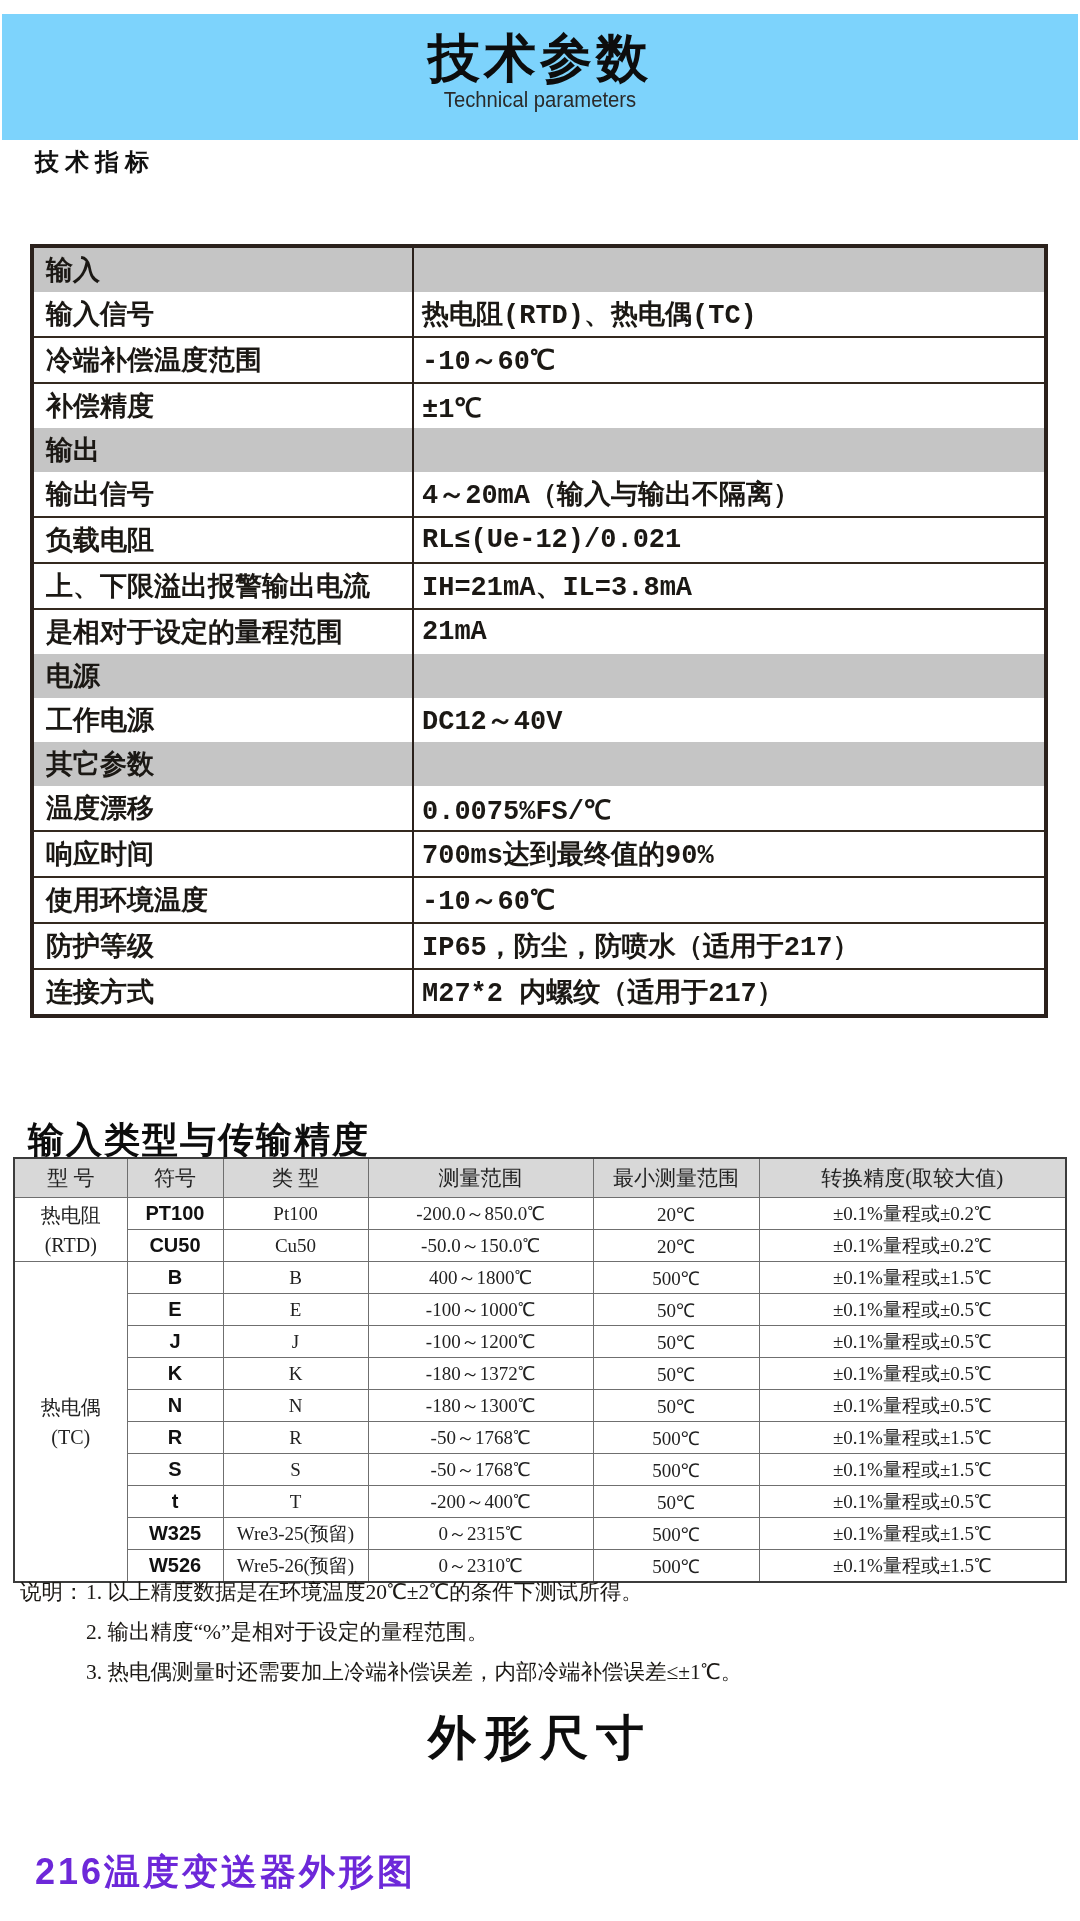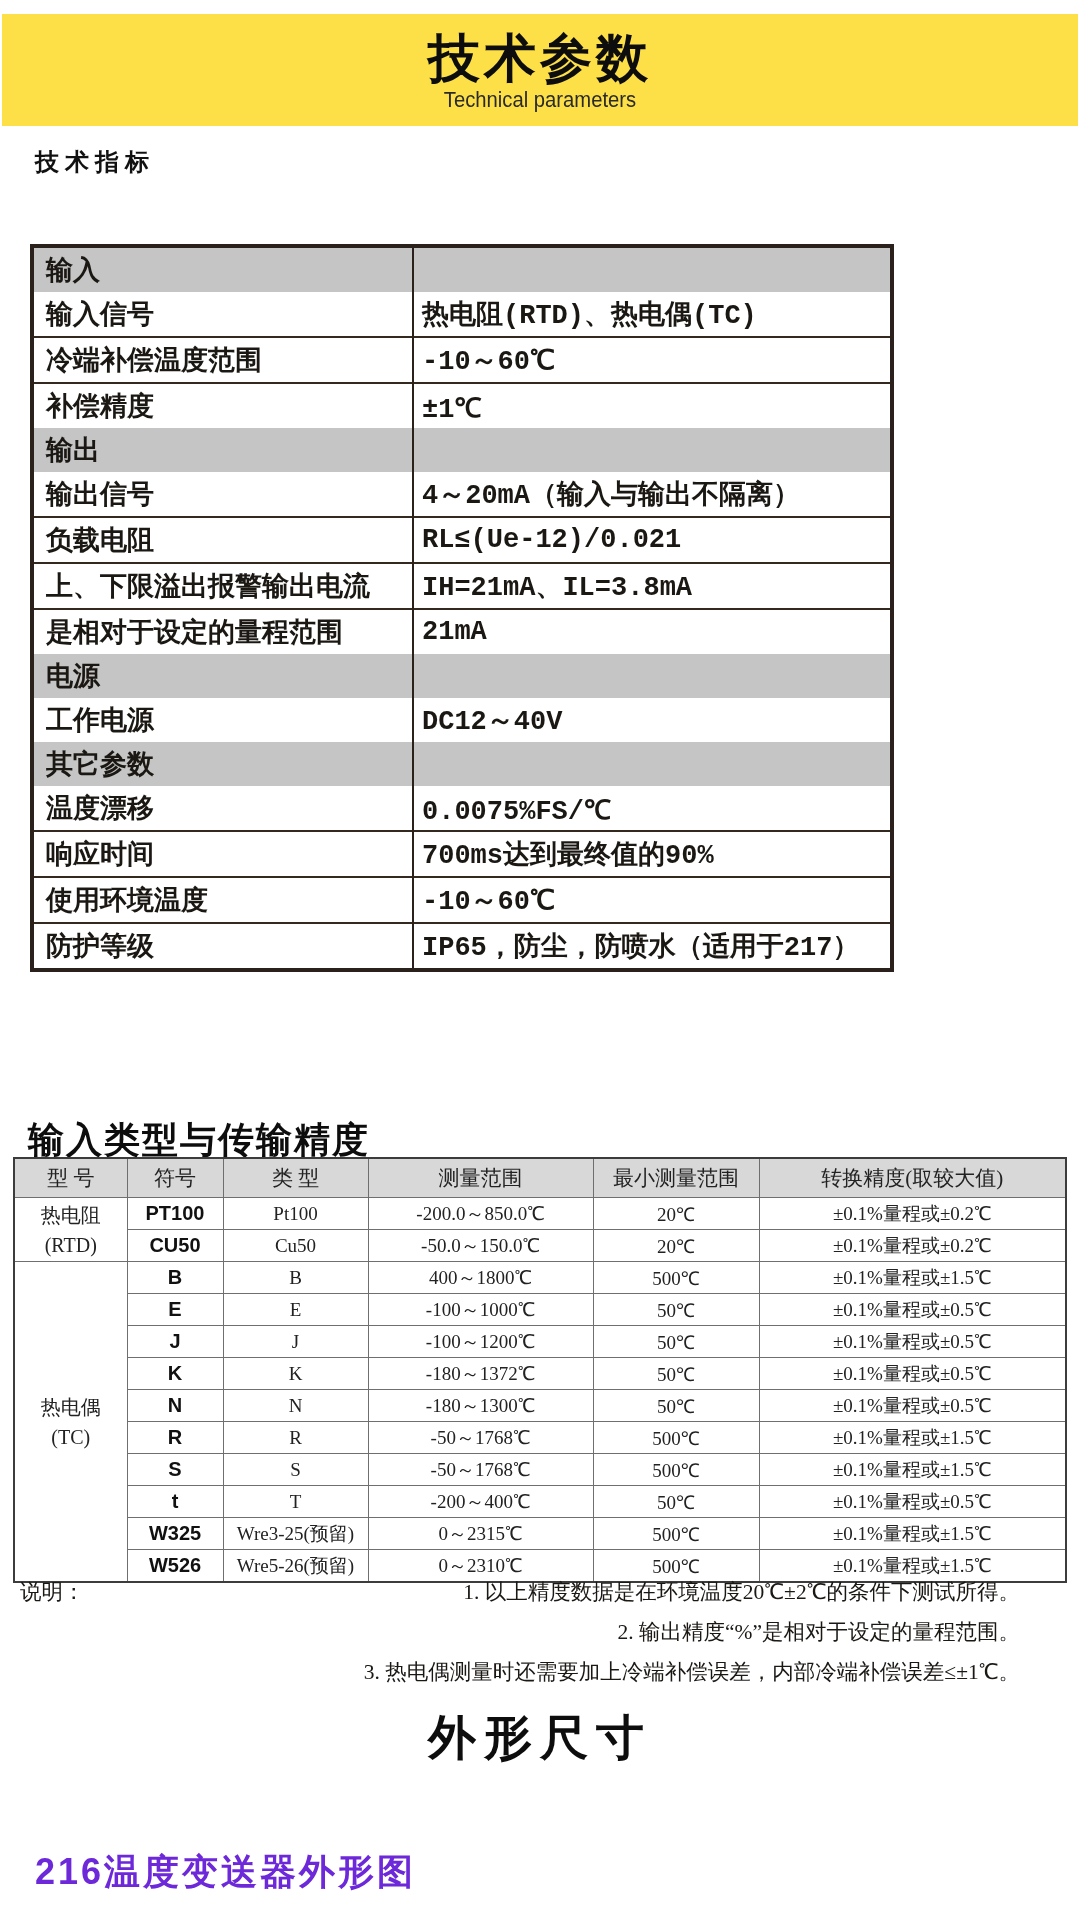--- a/index.html
+++ b/index.html
@@ -1,37 +1,37 @@
 <!DOCTYPE html>
 <html lang="zh"><head>
 <meta charset="utf-8">
 <style>
   html,body{margin:0;padding:0;background:#ffffff;}
   .page{position:relative;width:1080px;height:1921px;background:#ffffff;overflow:hidden;
         font-family:"Liberation Serif", serif;color:#1c1a18;}
 
   
-  .banner{position:absolute;top:14px;left:2px;right:2px;height:112px;background:#fde047;text-align:center;}
+  .banner{position:absolute;top:14px;left:2px;right:2px;height:126px;background:#7dd3fc;text-align:center;}
   .banner-title{margin:0;padding-top:16px;font-family:"Liberation Sans", sans-serif;
         font-size:52px;font-weight:900;letter-spacing:4px;color:#0d0d0d;line-height:1.1;}
   .banner-sub{margin:0;font-family:"Liberation Sans", sans-serif;font-size:22px;font-weight:400;
         color:#2a2a2a;transform:scaleX(.92);transform-origin:center;letter-spacing:0px;}
 
   
   .h-spec{position:absolute;top:146px;left:35px;margin:0;font-family:"Liberation Sans", sans-serif;
         font-size:24px;font-weight:700;letter-spacing:6px;color:#111;}
   .h-accuracy{position:absolute;top:1116px;left:28px;margin:0;font-family:"Liberation Sans", sans-serif;
         font-size:36px;font-weight:700;letter-spacing:2px;color:#0d0d0d;}
   .h-dims{position:absolute;top:1706px;left:0;width:100%;margin:0;text-align:center;
         font-family:"Liberation Sans", sans-serif;font-size:48px;font-weight:800;letter-spacing:8px;color:#0d0d0d;}
   .h-outline{position:absolute;top:1848px;left:35px;margin:0;font-family:"Liberation Sans", sans-serif;
         font-size:36px;font-weight:800;letter-spacing:3px;color:#6d28d9;}
 
   
-  .spec{position:absolute;top:244px;left:30px;width:864px;border-collapse:collapse;table-layout:fixed;
+  .spec{position:absolute;top:244px;left:30px;width:1018px;border-collapse:collapse;table-layout:fixed;
         border:4px solid #2b211c;}
   .spec td{height:42px;font-size:27px;font-weight:700;vertical-align:middle;
         font-family:"Liberation Serif", serif;color:#1b1814;}
   .spec td.c1{width:365px;padding-left:12px;border-right:2px solid #2b211c;}
   .spec td.c2{padding-left:8px;font-family:Liberation Mono, monospace;}
   .spec tr.group td{background:#c5c5c5;}
   .spec tr.item + tr.item td{border-top:2px solid #34291f;}
 
   
   .acc{position:absolute;top:1157px;left:13px;width:1054px;border-collapse:collapse;table-layout:fixed;
@@ -41,21 +41,21 @@
   .acc td{height:29px;text-align:center;vertical-align:middle;font-family:"Liberation Serif", serif;
         font-size:19px;color:#222;border:1px solid #6f6f6f;}
   .acc td.sym{font-family:"Liberation Sans", sans-serif;font-weight:700;font-size:20px;color:#111;}
   .acc td.model{font-size:20px;line-height:30px;}
   .col-model{width:113px;} .col-sym{width:96px;} .col-type{width:145px;}
   .col-range{width:225px;} .col-min{width:166px;} .col-acc{width:auto;}
 
   
   .notes{position:absolute;top:1572px;left:20px;width:1000px;font-size:21.5px;line-height:40px;
         font-family:"Liberation Serif", serif;color:#1b1814;}
-  .notes .body{padding-left:66px;text-align:right;}
+  .notes .body{padding-left:66px;}
   .notes .prefix{position:absolute;left:0;top:0;}
   .notes .line{margin:0;}
 </style>
 </head>
 <body>
 
 <div class="page">
 
   <div class="banner">
     <h1 class="banner-title">技术参数</h1>
@@ -122,20 +122,24 @@
           <td class="c1">响应时间</td>
           <td class="c2">700ms达到最终值的90%</td>
         </tr>
       <tr class="item">
           <td class="c1">使用环境温度</td>
           <td class="c2">-10～60℃</td>
         </tr>
       <tr class="item">
           <td class="c1">防护等级</td>
           <td class="c2">IP65，防尘，防喷水（适用于217）</td>
+        </tr>
+      <tr class="item">
+          <td class="c1">连接方式</td>
+          <td class="c2">M27*2 内螺纹（适用于217）</td>
         </tr>
     </tbody>
   </table>
 
   <h2 class="h-accuracy">输入类型与传输精度</h2>
 
   <table class="acc">
     <colgroup>
       <col class="col-model">
         <col class="col-sym">

